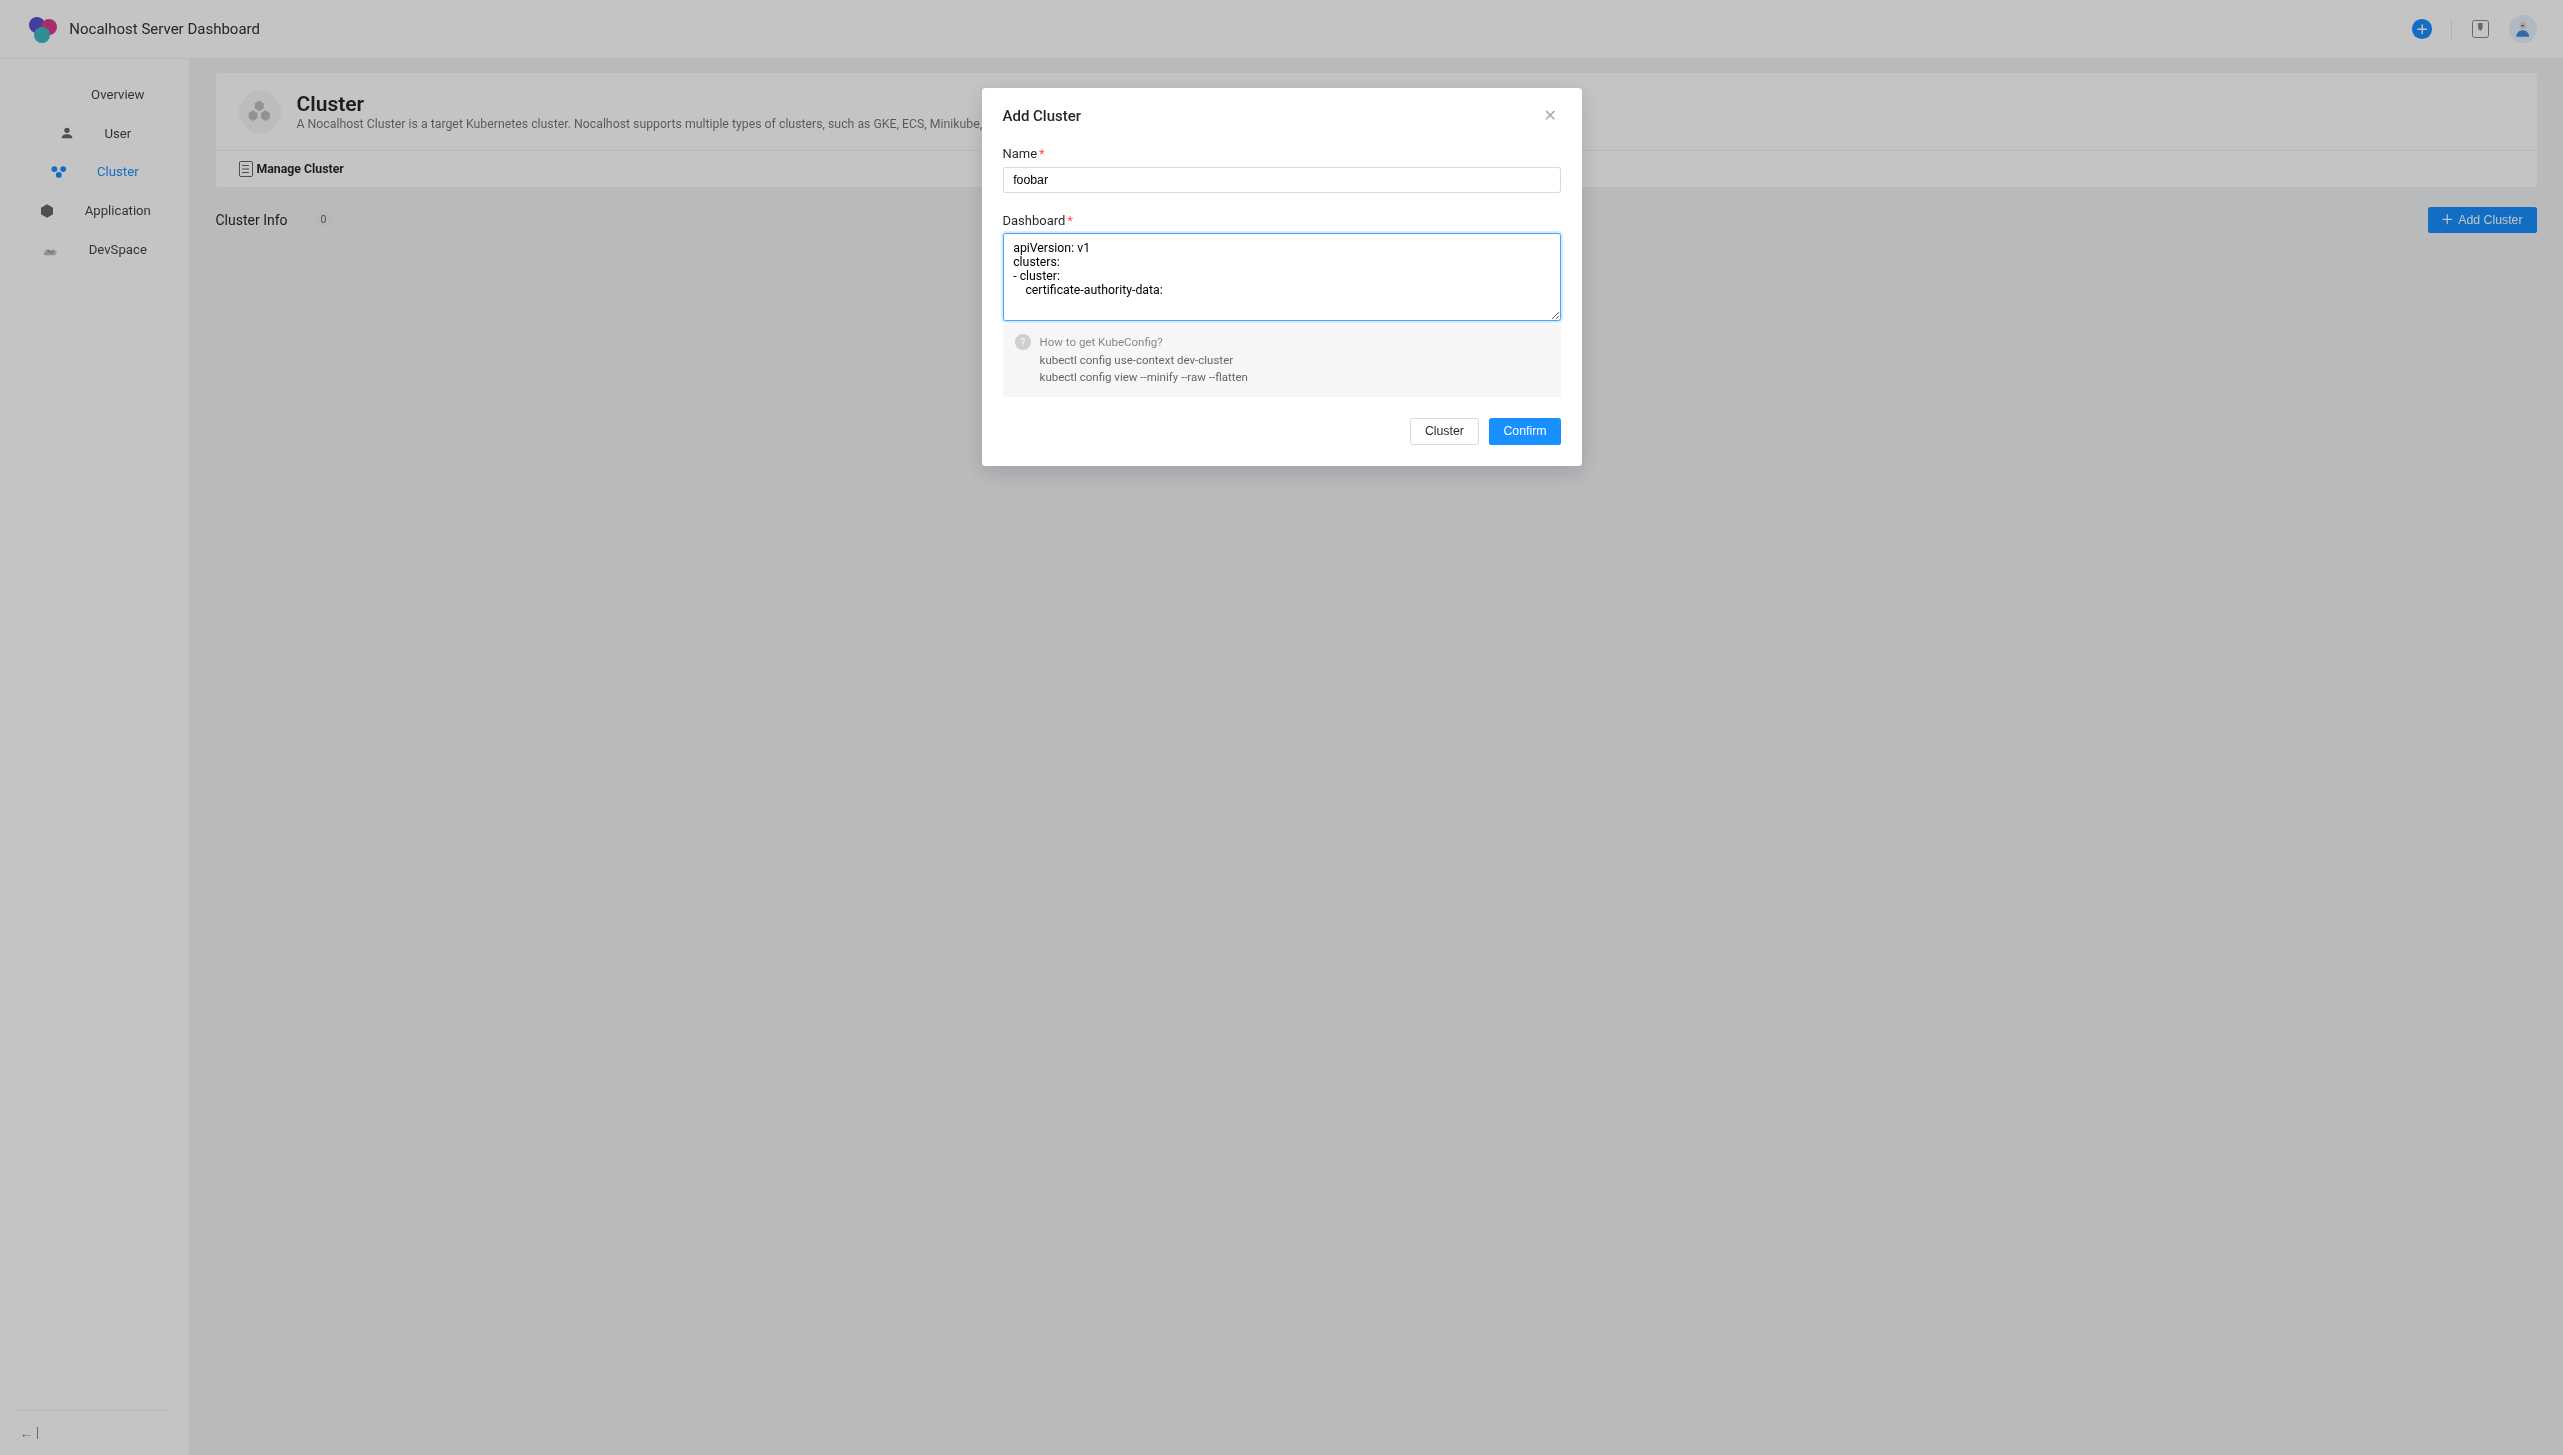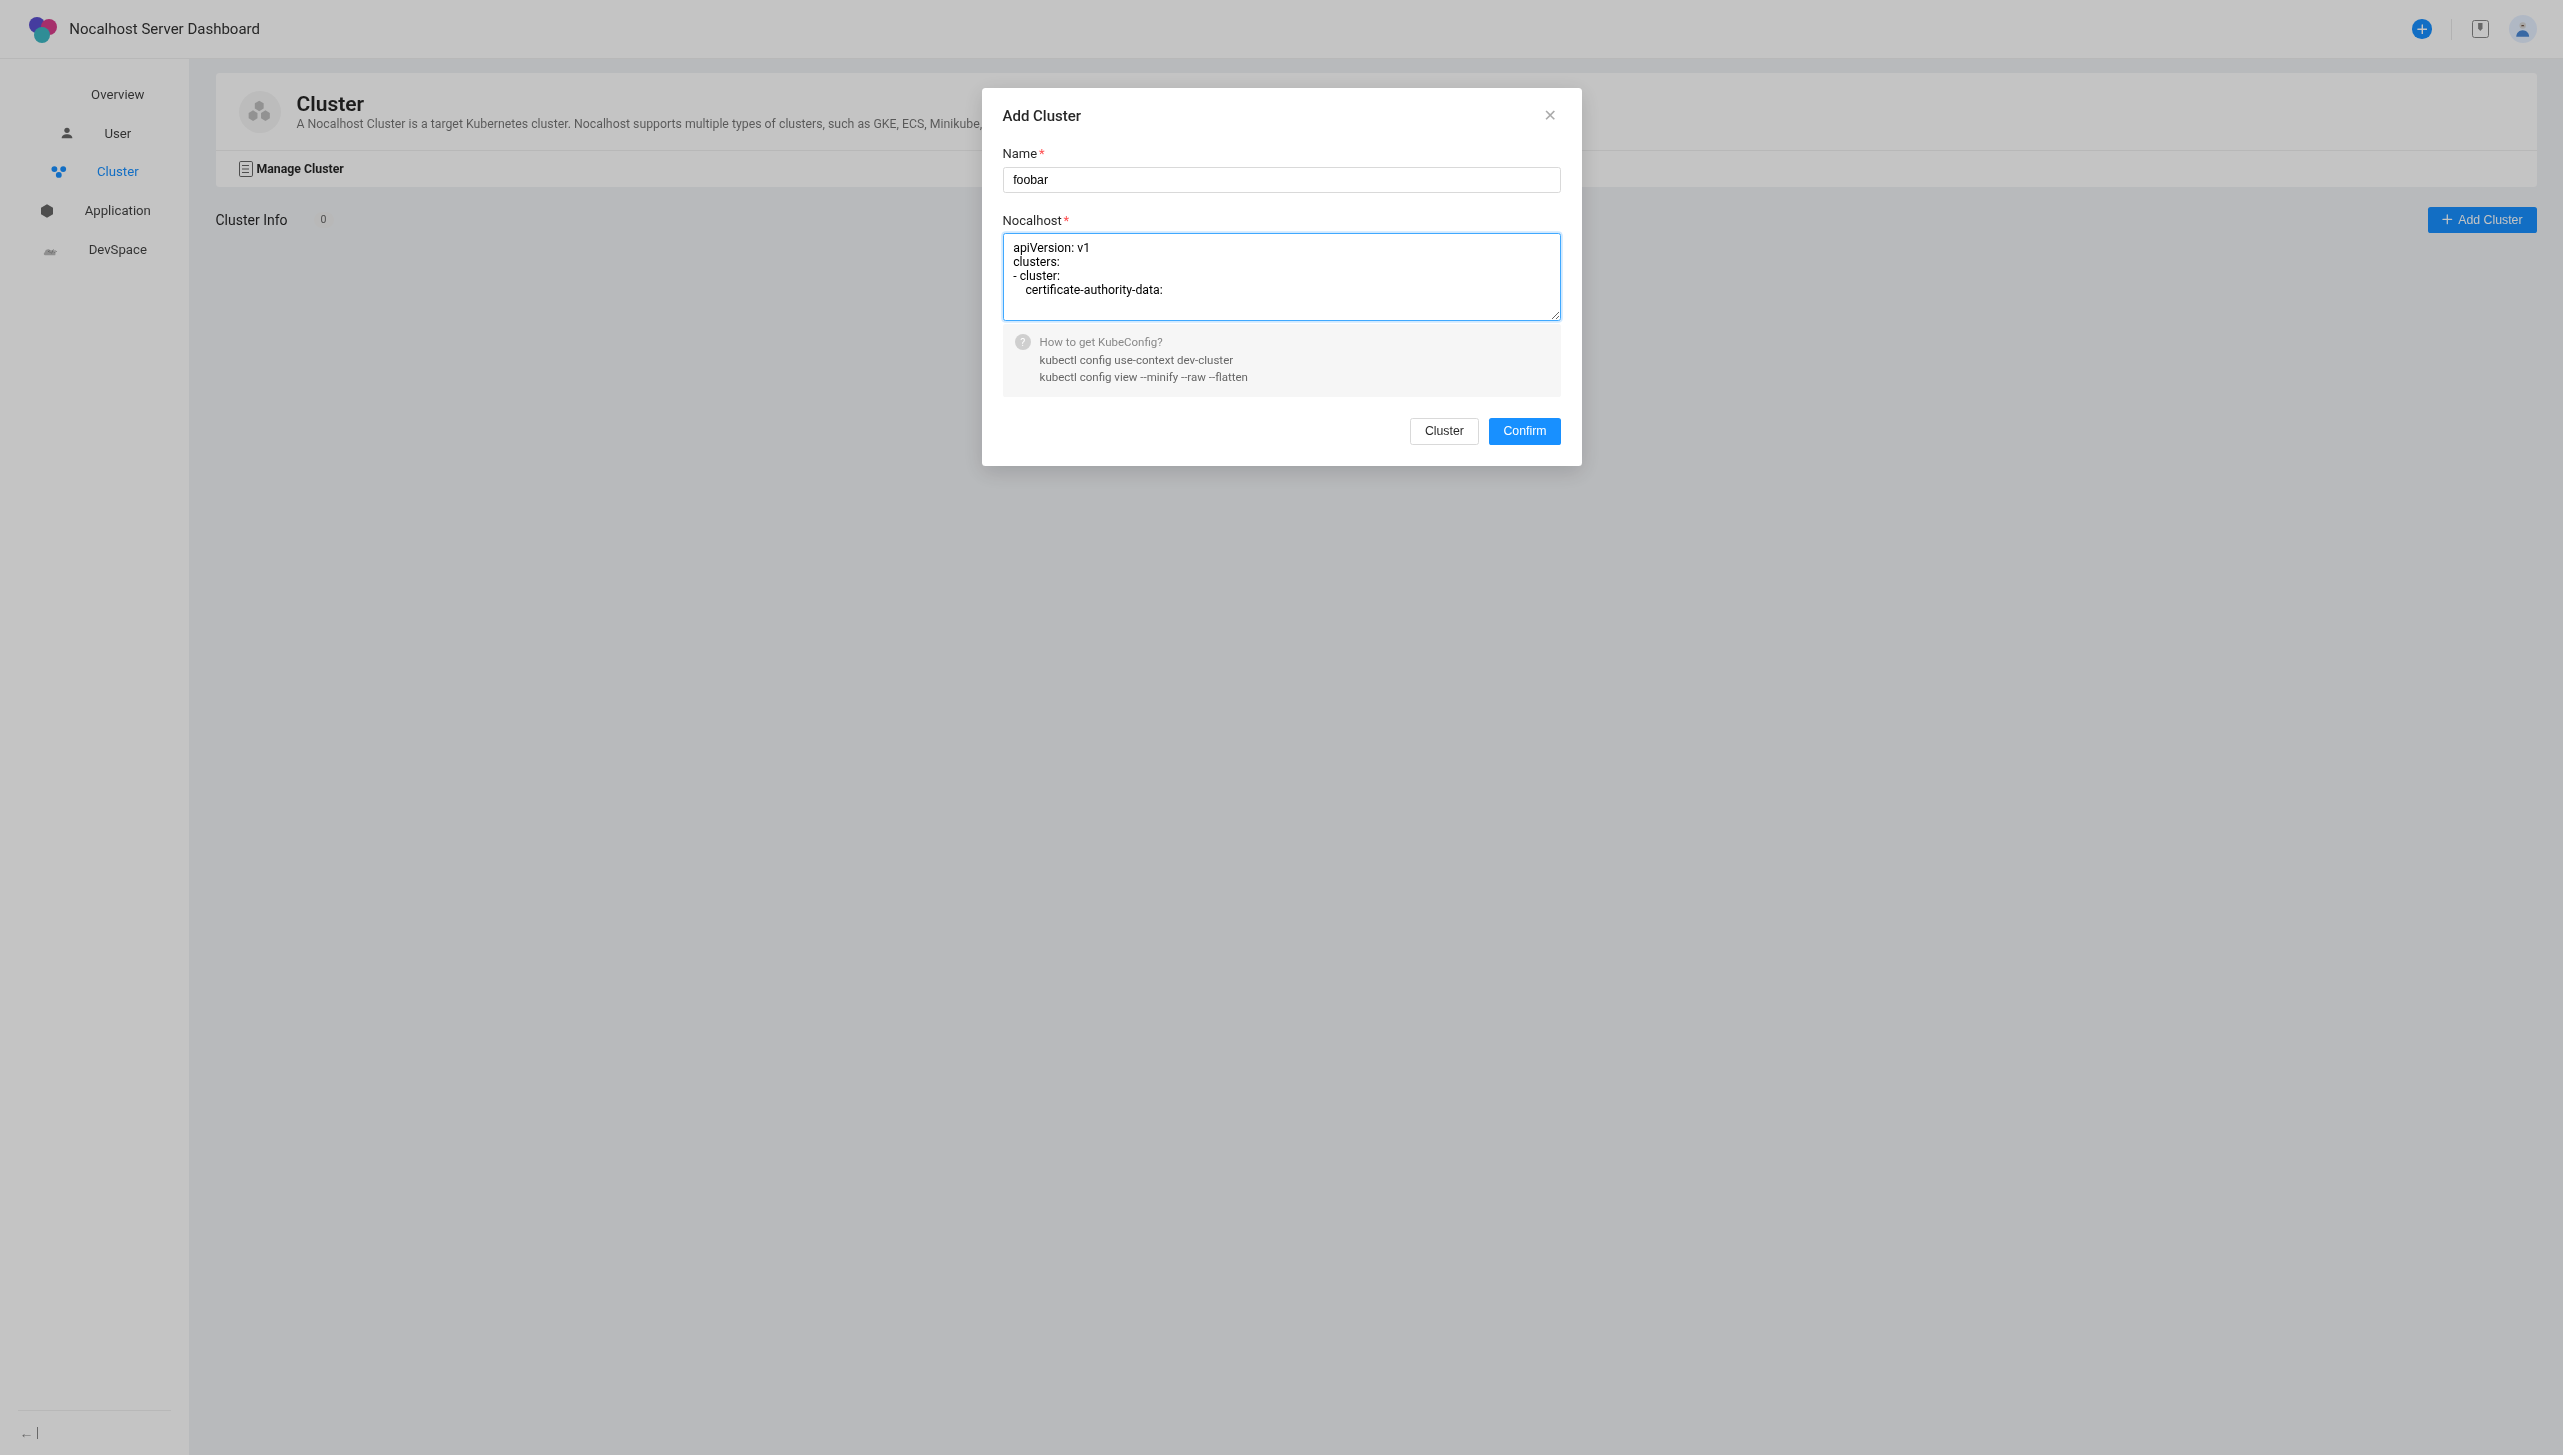--- a/index.html
+++ b/index.html
@@ -309,21 +309,21 @@
       <div class="modal-title">Add Cluster</div>
       <div class="close-x">✕</div>
     </div>
     <div class="modal-body">
       <label class="form-label">
         <span>Name</span><span class="req-star">*</span>
       </label>
       <input class="form-input" type="text" value="foobar" style="">
 
       <label class="form-label">
-        <span>Nocalhost</span><span class="req-star">*</span>
+        <span>Dashboard</span><span class="req-star">*</span>
       </label>
       <textarea class="form-textarea" style="">apiVersion: v1
 clusters:
 - cluster:
     certificate-authority-data:</textarea>
 
       <div class="help-box">
         <div class="help-icon">?</div>
         <div class="help-text">
           <div>How to get KubeConfig?</div>

